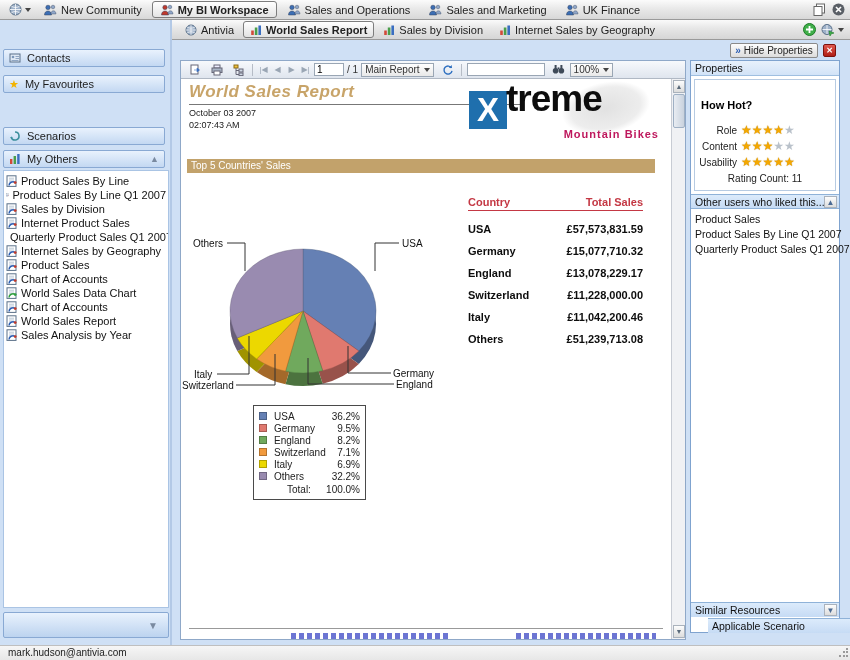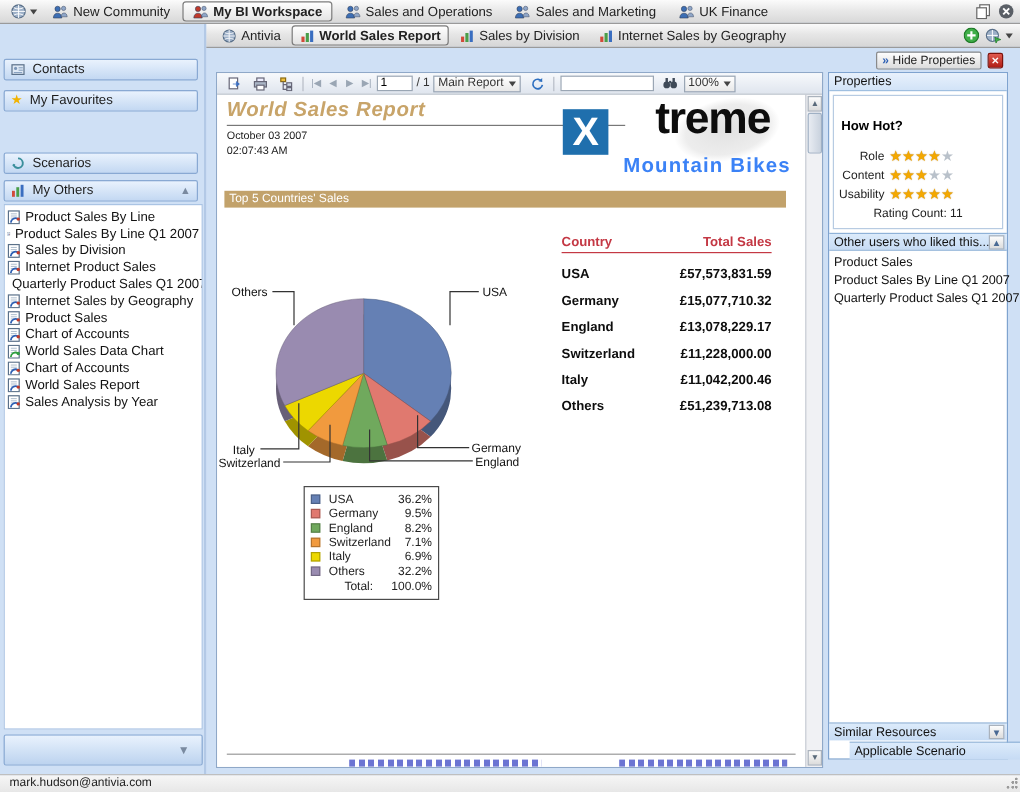--- a/index.html
+++ b/index.html
@@ -64,22 +64,22 @@
 
   
   .rp-title { position:absolute; left:8px; top:3px; font-size:17px; font-weight:bold; font-style:italic; color:#c8a469; letter-spacing:0.5px; }
   .rp-line  { position:absolute; left:8px; top:25px; width:332px; border-top:1px solid #777; }
   .rp-date  { position:absolute; left:8px; top:29px; font-size:9px; color:#1a1a1a; }
   .rp-time  { position:absolute; left:8px; top:41px; font-size:9px; color:#1a1a1a; }
 
   .logo { position:absolute; left:288px; top:5px; width:192px; height:62px; }
   .logo .blob { position:absolute; left:92px; top:-2px; width:90px; height:52px; background:radial-gradient(ellipse at center,#c9c9c9 0%,#dedede 55%, transparent 70%); opacity:.55; transform:rotate(-12deg); }
   .logo .xsq { position:absolute; left:0; top:7px; width:38px; height:38px; background:#1f6fad; color:#fff; font-size:33px; font-weight:bold; display:flex; align-items:center; justify-content:center; }
-  .logo .treme { position:absolute; left:37px; top:-6px; font-size:37px; font-weight:bold; color:#0d0d0d; letter-spacing:-1px;margin-left:40px; }
-  .logo .sub { position:absolute; right:2px; top:44px; font-size:17px; font-weight:bold; color:#3b82f6; letter-spacing:1px; }
+  .logo .treme { position:absolute; left:37px; top:-6px; font-size:37px; font-weight:bold; color:#0d0d0d; letter-spacing:-1px; }
+  .logo .sub { position:absolute; right:2px; top:44px; font-size:11px; font-weight:bold; color:#be185d; letter-spacing:1px; }
 
   .banner { position:absolute; left:6px; top:80px; width:468px; height:14px; background:#c2a26b; color:#fff; font-size:10px; padding:1px 0 0 4px; }
 
   .tbl-hd { position:absolute; top:117px; font-size:11px; font-weight:bold; color:#c43844; }
   .tbl-underline { position:absolute; left:287px; top:131px; width:175px; border-top:1px solid #c43844; }
   .tbl-row { position:absolute; font-size:11px; font-weight:bold; color:#0d0d0d; }
 
   .legend { position:absolute; left:72px; top:326px; width:113px; background:#fff; border:1px solid #4a4a4a; padding:4px 5px 3px 5px; font-size:10px; color:#222; }
   .lg-row { display:flex; align-items:center; height:12px; }
   .lg-sw { width:8px; height:8px; margin-right:7px; border:1px solid rgba(0,0,0,.25); }

